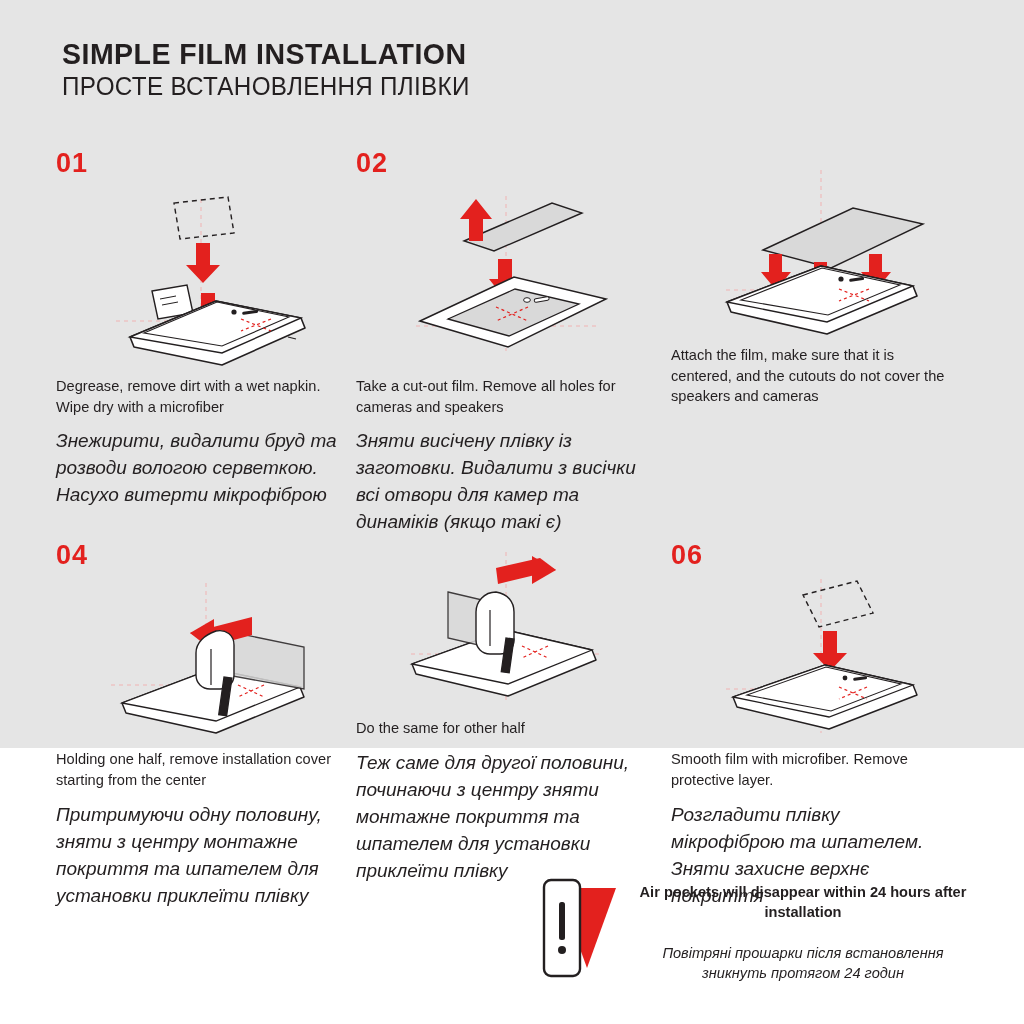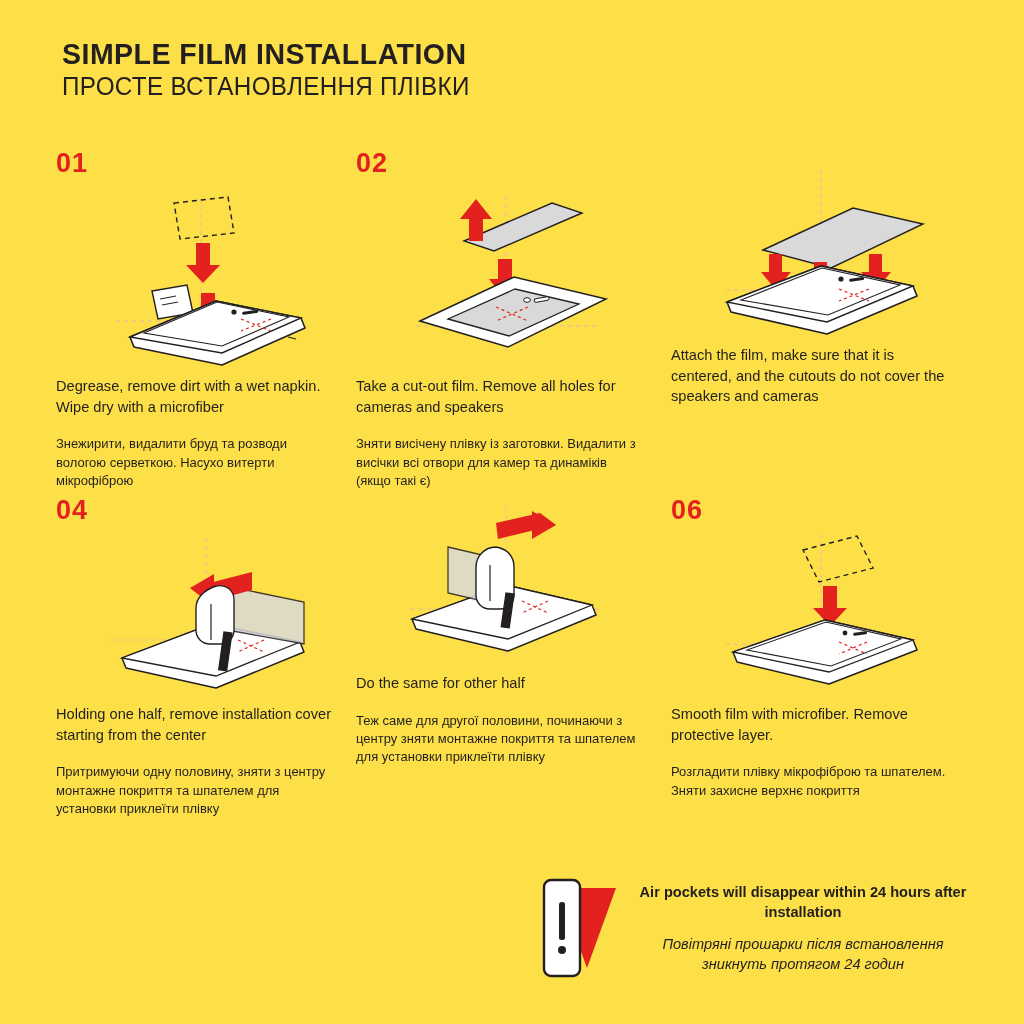--- a/index.html
+++ b/index.html
@@ -7,22 +7,22 @@
     width: 1024px;
     height: 1024px;
     background: #ffffff;
     font-family: "Liberation Sans", sans-serif;
     color: #231f20;
     overflow: hidden;
   }
   .page {
     position: relative;
     width: 1024px;
-    height: 1024px;
-    background: #fde047;
+    height: 748px;
+    background: #e5e5e5;
   }
 
   
   .header {
     position: absolute;
     left: 62px;
     top: 38px;
     width: 900px;
   }
   .title-en {
@@ -76,25 +76,26 @@
   }
   .art svg { position: absolute; left: 0; top: 0; }
 
   .txt-en {
     font-size: 14.6px;
     line-height: 1.42;
     color: #231f20;
     width: 283px;
   }
   .txt-uk {
-    font-size: 13px;
+    font-size: 19px;
     line-height: 1.42;
     color: #231f20;
+    font-style: italic;
     width: 283px;
-    margin-top: 18px;
+    margin-top: 11px;
   }
 
   
   .row2 .art { height: 176px; }
 
   
   .footer {
     position: absolute;
     left: 520px;
     top: 876px;
@@ -111,21 +112,21 @@
     font-weight: bold;
     line-height: 1.4;
     width: 330px;
     color: #231f20;
   }
   .footer-uk {
     font-size: 14.6px;
     font-style: italic;
     line-height: 1.4;
     width: 330px;
-    margin-top: 11px;
+    margin-top: 20px;
     color: #231f20;
   }
 </style>
 </head>
 <body>
 
 <div class="page">
 
   <div class="header">
     <div class="title-en">SIMPLE FILM INSTALLATION</div>

